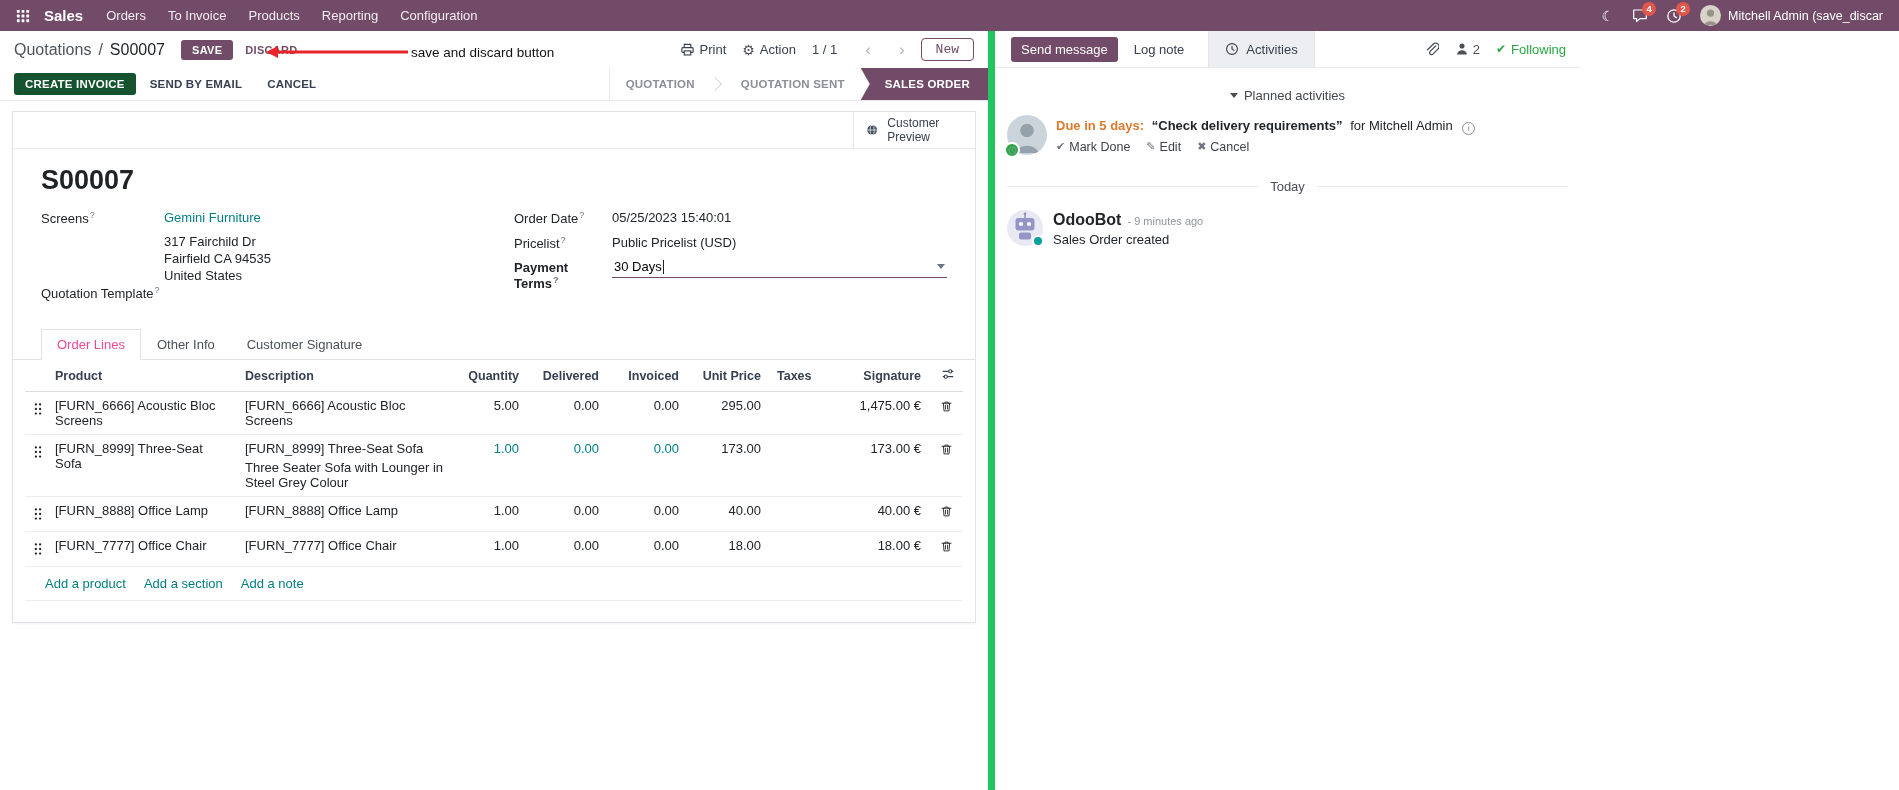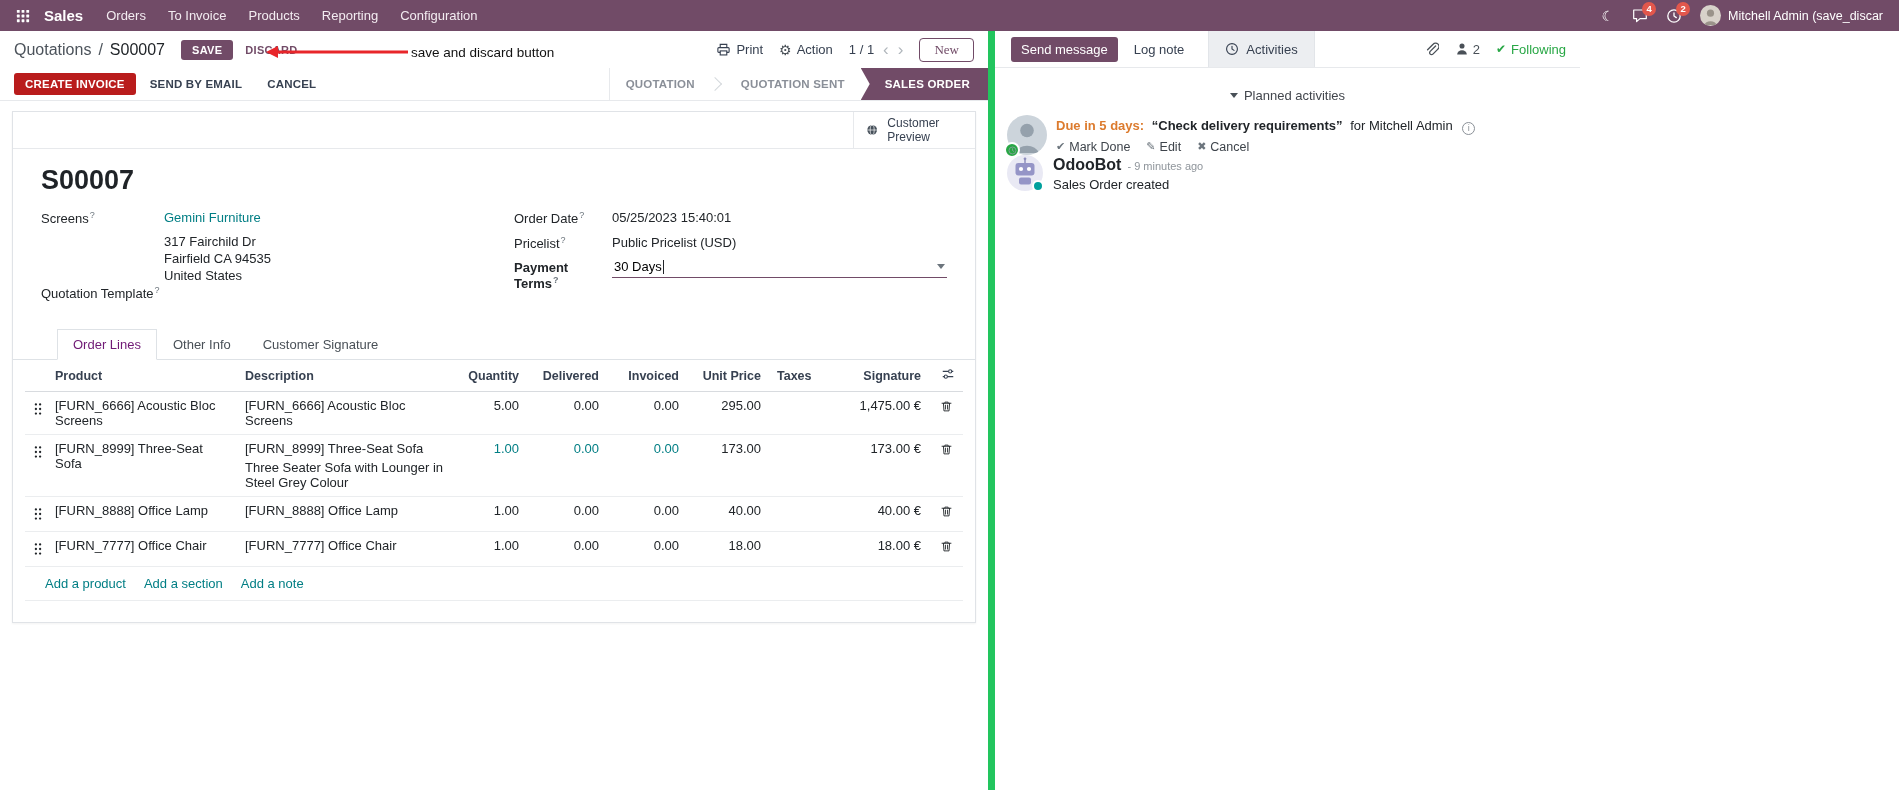--- a/index.html
+++ b/index.html
@@ -31,29 +31,29 @@
   .control-row { flex: 0 0 37px; height: 37px; display: flex; align-items: center; justify-content: space-between; padding: 0 14px; }
   .breadcrumb-area { display: flex; align-items: center; }
   .bc-parent { font-size: 16px; color: #4c535b; cursor: pointer; }
   .bc-sep { font-size: 16px; color: #4c535b; margin: 0 7px; }
   .bc-current { font-size: 16px; color: #212529; }
   .save-btn { margin-left: 16px; background: #714B67; color: #fff; border: none; border-radius: 3px; font-size: 11px; font-weight: 700; letter-spacing: .3px; padding: 4px 11px; cursor: pointer; font-family: inherit; }
   .discard-btn { margin-left: 12px; background: none; border: none; color: #714B67; font-size: 11px; font-weight: 700; letter-spacing: .3px; cursor: pointer; font-family: inherit; }
   .cp-right { display: flex; align-items: center; gap: 16px; }
   .cp-item { display: flex; align-items: center; gap: 5px; font-size: 13px; color: #374151; cursor: pointer; }
   .gear-glyph { font-size: 14px; line-height: 1; color: #495057; }
-  .pager { display: flex; align-items: center; gap: 9px; }
+  .pager { display: flex; align-items: center; gap: 28px; }
   .pager-count { font-size: 13px; color: #374151; cursor: pointer; }
   .pager-arrow { font-size: 17px; line-height: 1; color: #b0b6bc; cursor: pointer; }
-  .new-btn { border: 1px solid #714B67; color: #714B67; background: #fff; font-size: 13px; padding: 3px 14px; border-radius: 4px; cursor: pointer; font-family: Liberation Serif, serif; }
+  .new-btn { border: 1px solid #714B67; color: #714B67; background: #fff; font-size: 13px; padding: 3px 14px; border-radius: 4px; cursor: pointer; font-family: Liberation Mono, monospace; }
 
   
   .status-row { flex: 0 0 33px; height: 33px; display: flex; justify-content: space-between; border-bottom: 1px solid #e7e9ec; }
   .sb-left { display: flex; align-items: center; gap: 3px; padding-left: 14px; }
-  .btn-primary-sm { background: #b91c1c; color: #fff; border: none; border-radius: 3px; font-size: 11.5px; font-weight: 700; letter-spacing: .2px; padding: 5px 11px; cursor: pointer; font-family: inherit; }
+  .btn-primary-sm { background: #14532d; color: #fff; border: none; border-radius: 3px; font-size: 11.5px; font-weight: 700; letter-spacing: .2px; padding: 5px 11px; cursor: pointer; font-family: inherit; }
   .btn-plain-sm { background: none; border: none; color: #374151; font-size: 11.5px; font-weight: 700; letter-spacing: .2px; padding: 5px 11px; cursor: pointer; font-family: inherit; }
   .sb-steps { display: flex; align-items: stretch; border-left: 1px solid #e7e9ec; }
   .step { display: flex; align-items: center; padding: 0 16px; font-size: 11.5px; font-weight: 600; color: #8a8f98; letter-spacing: .2px; cursor: pointer; white-space: nowrap; }
   .step.active { background: #714B67; color: #fff; clip-path: polygon(0 0, 100% 0, 100% 100%, 0 100%, 9px 50%); padding: 0 18px 0 24px; }
   .step-sep { width: 14px; position: relative; }
   .step-sep::before { content: ""; position: absolute; top: 50%; left: -1px; width: 9px; height: 9px; border-top: 1px solid #d4d8dc; border-right: 1px solid #d4d8dc; transform: translateY(-50%) rotate(45deg); }
 
   
   .form-wrap { flex: 1; padding: 10px 12px; overflow: hidden; }
   .sheet { background: #fff; border: 1px solid #e0e3e7; box-shadow: 0 1px 2px rgba(0,0,0,.05); height: 512px; overflow: hidden; }
@@ -74,21 +74,21 @@
   .link { color: #017e84; cursor: pointer; }
   .tmpl-row { }
   .pt-field { flex: 1; display: flex; align-items: center; border-bottom: 1px solid #714B67; padding: 1px 2px 3px; cursor: text; }
   .text-cursor { display: inline-block; width: 1px; height: 14px; background: #212529; margin-left: 1px; }
   .caret-down { margin-left: auto; width: 0; height: 0; border-left: 4px solid transparent; border-right: 4px solid transparent; border-top: 5px solid #6c757d; cursor: pointer; }
 
   
   .notebook { margin-top: 22px; }
   .tabs { display: flex; padding: 0 28px; border-bottom: 1px solid #dee2e6; }
   .tab { padding: 7px 15px; font-size: 13px; color: #495057; cursor: pointer; border: 1px solid transparent; margin-bottom: -1px; background: transparent; }
-  .tab.active { background: #fff; border-color: #dee2e6 #dee2e6 #fff; color: #701a75; font-weight: 500; margin-left: 16px; }
+  .tab.active { background: #fff; border-color: #dee2e6 #dee2e6 #fff; color: #ec4899; font-weight: 500; }
 
   
   .olines { margin: 0 12px; width: calc(100% - 24px); border-collapse: collapse; font-size: 13px; table-layout: fixed; }
   .olines th { font-weight: 700; color: #374151; font-size: 12.5px; padding: 7px 8px; border-bottom: 1px solid #d8dbdf; text-align: left; white-space: nowrap; overflow: hidden; }
   .olines td { padding: 6px 8px; border-bottom: 1px solid #ebedef; vertical-align: top; color: #212529; overflow: hidden; }
   .olines .num { text-align: right; }
   .olines .edited { color: #017e84; }
   .handle-cell { color: #c2c7cc; text-align: center; padding-top: 9px !important; cursor: grab; }
   .trash-cell { text-align: center; cursor: pointer; color: #495057; padding-top: 8px !important; }
   .opt-cols { text-align: right !important; color: #5a6066; cursor: pointer; }
@@ -561,20 +561,25 @@
                 <span>Edit</span>
               </span>
               <span class="act-action">
                 <span class="act-ic">✖</span>
                 <span>Cancel</span>
               </span>
             </div>
           </div>
         </div>
 
+        <div class="date-divider">
+          <span class="dline"></span>
+          <span>Today</span>
+          <span class="dline"></span>
+        </div>
 
         <div class="message-item">
           <span class="avatar36">
             <span class="img">
                 <svg class="ic" width="36" height="36">
                   <use href="#i-robot"></use>
                 </svg>
               </span>
             <span class="msg-badge"></span>
           </span>

